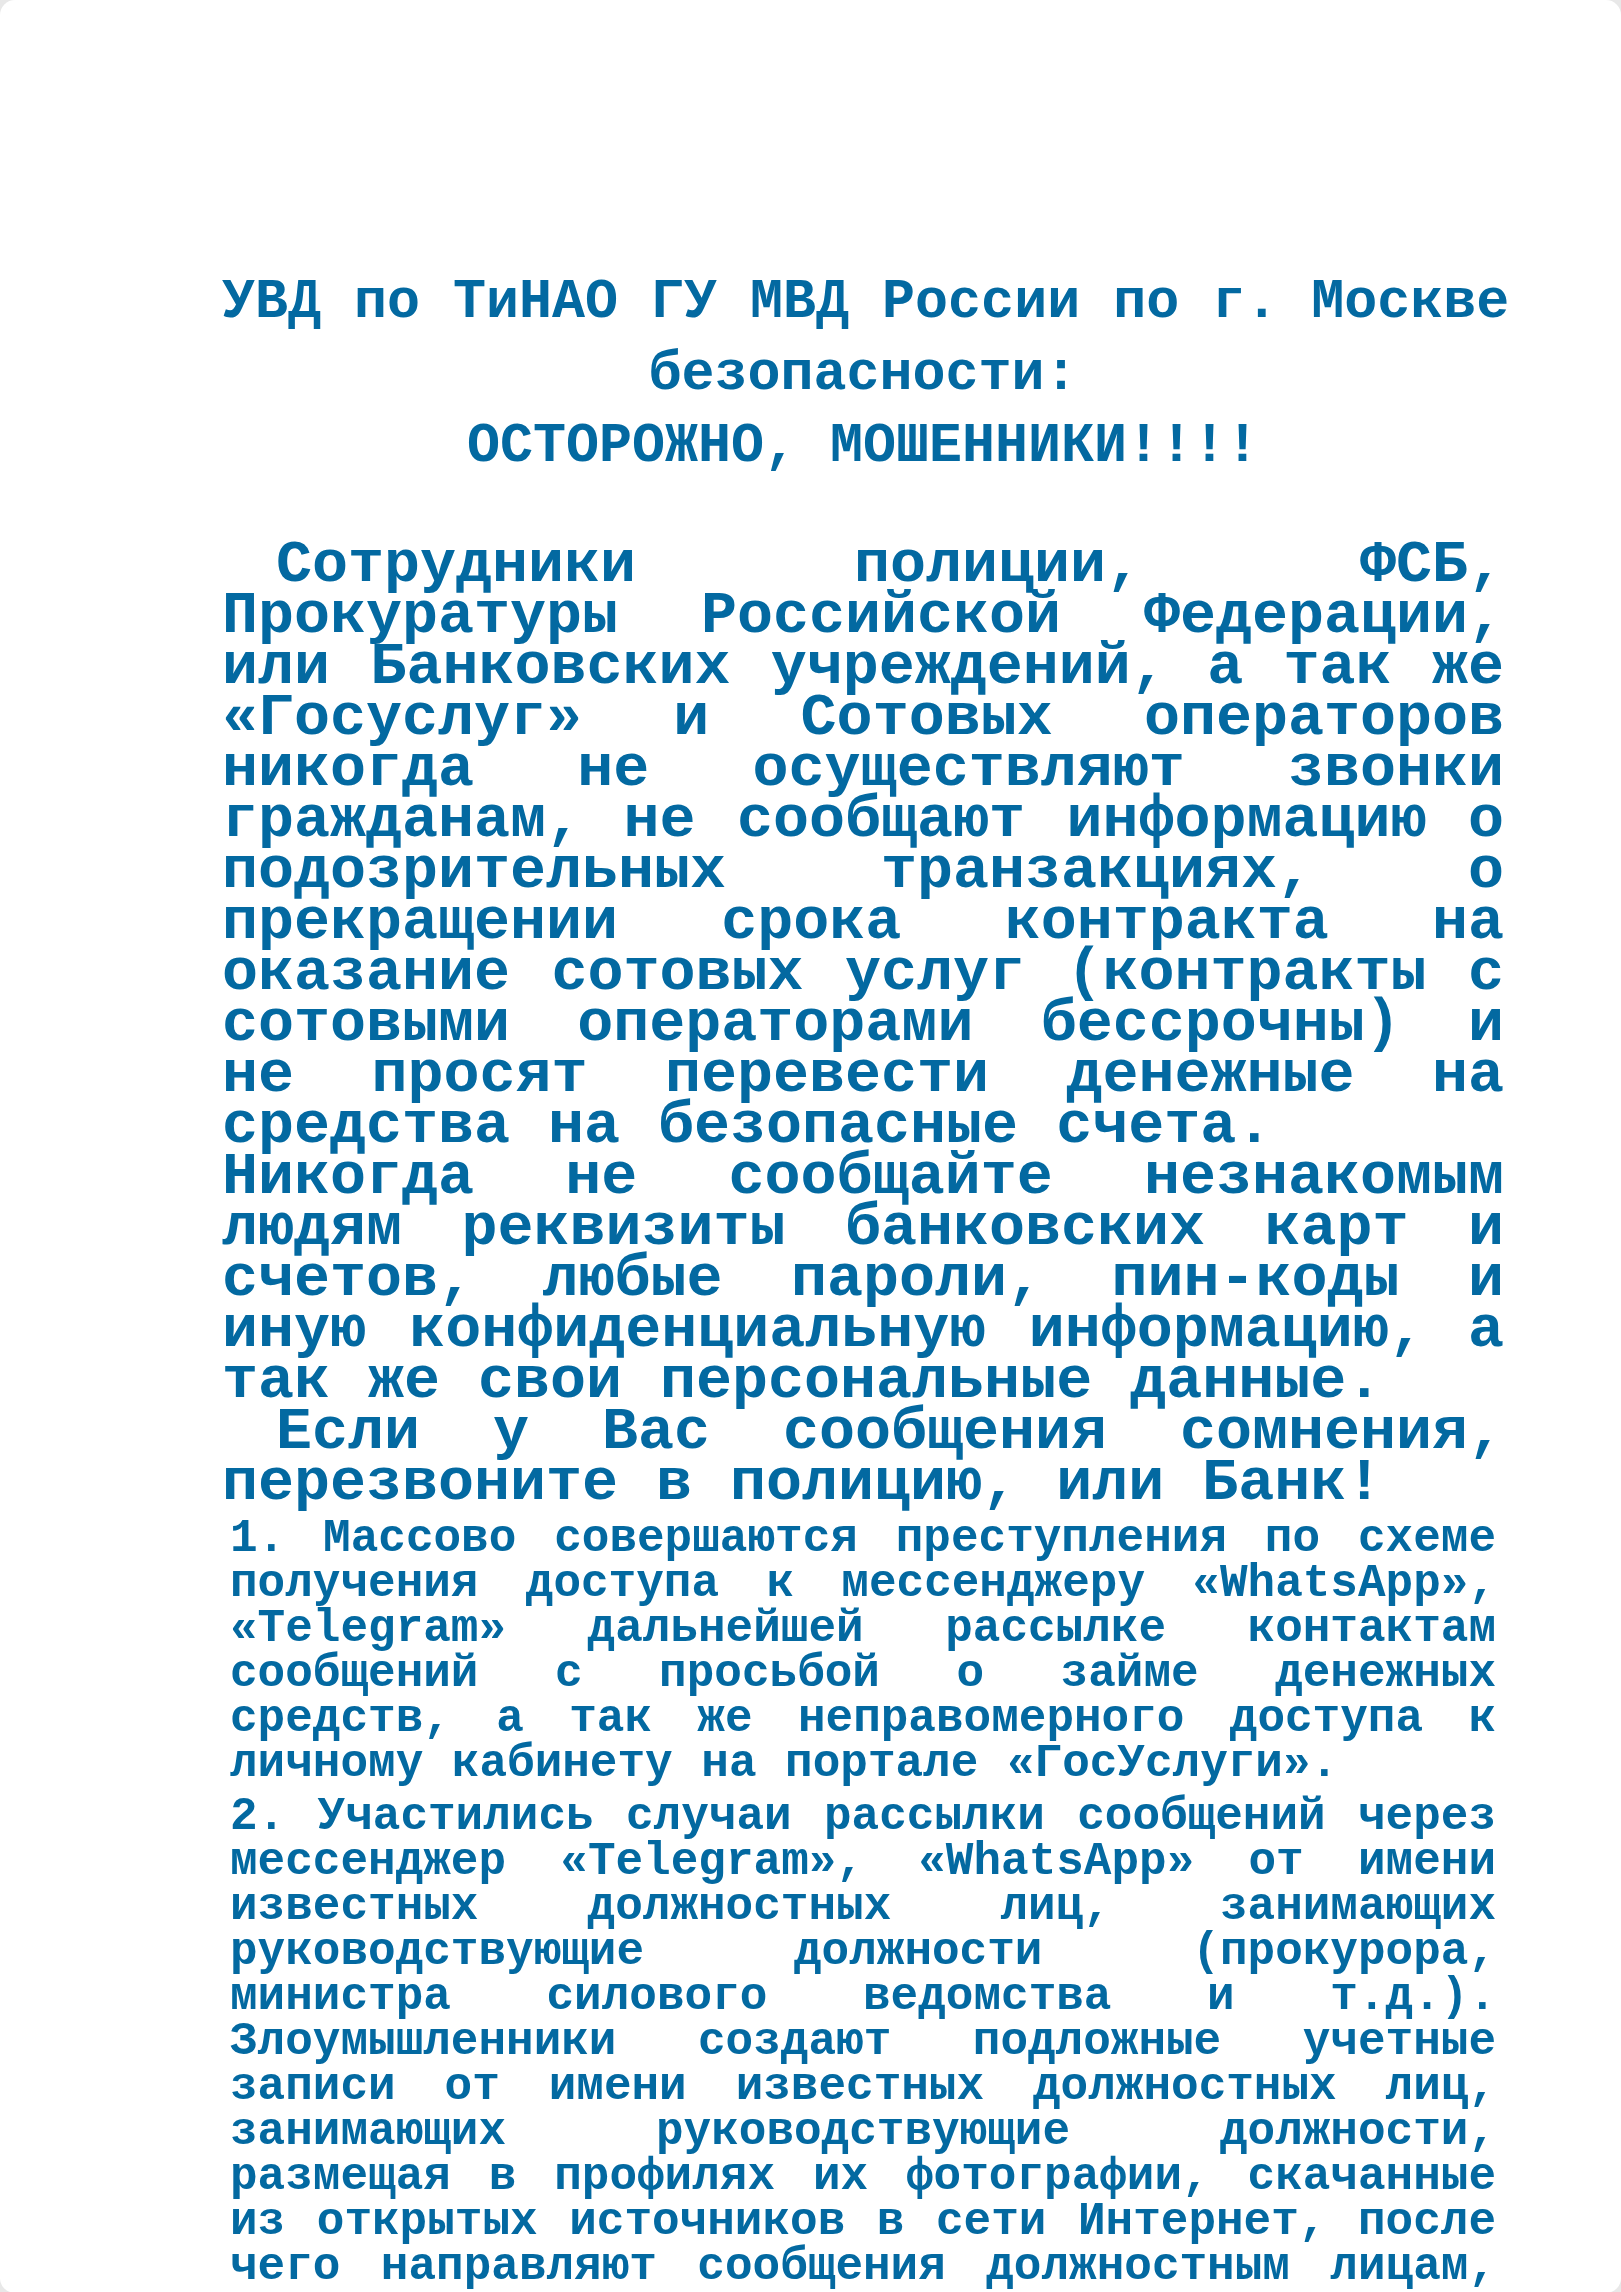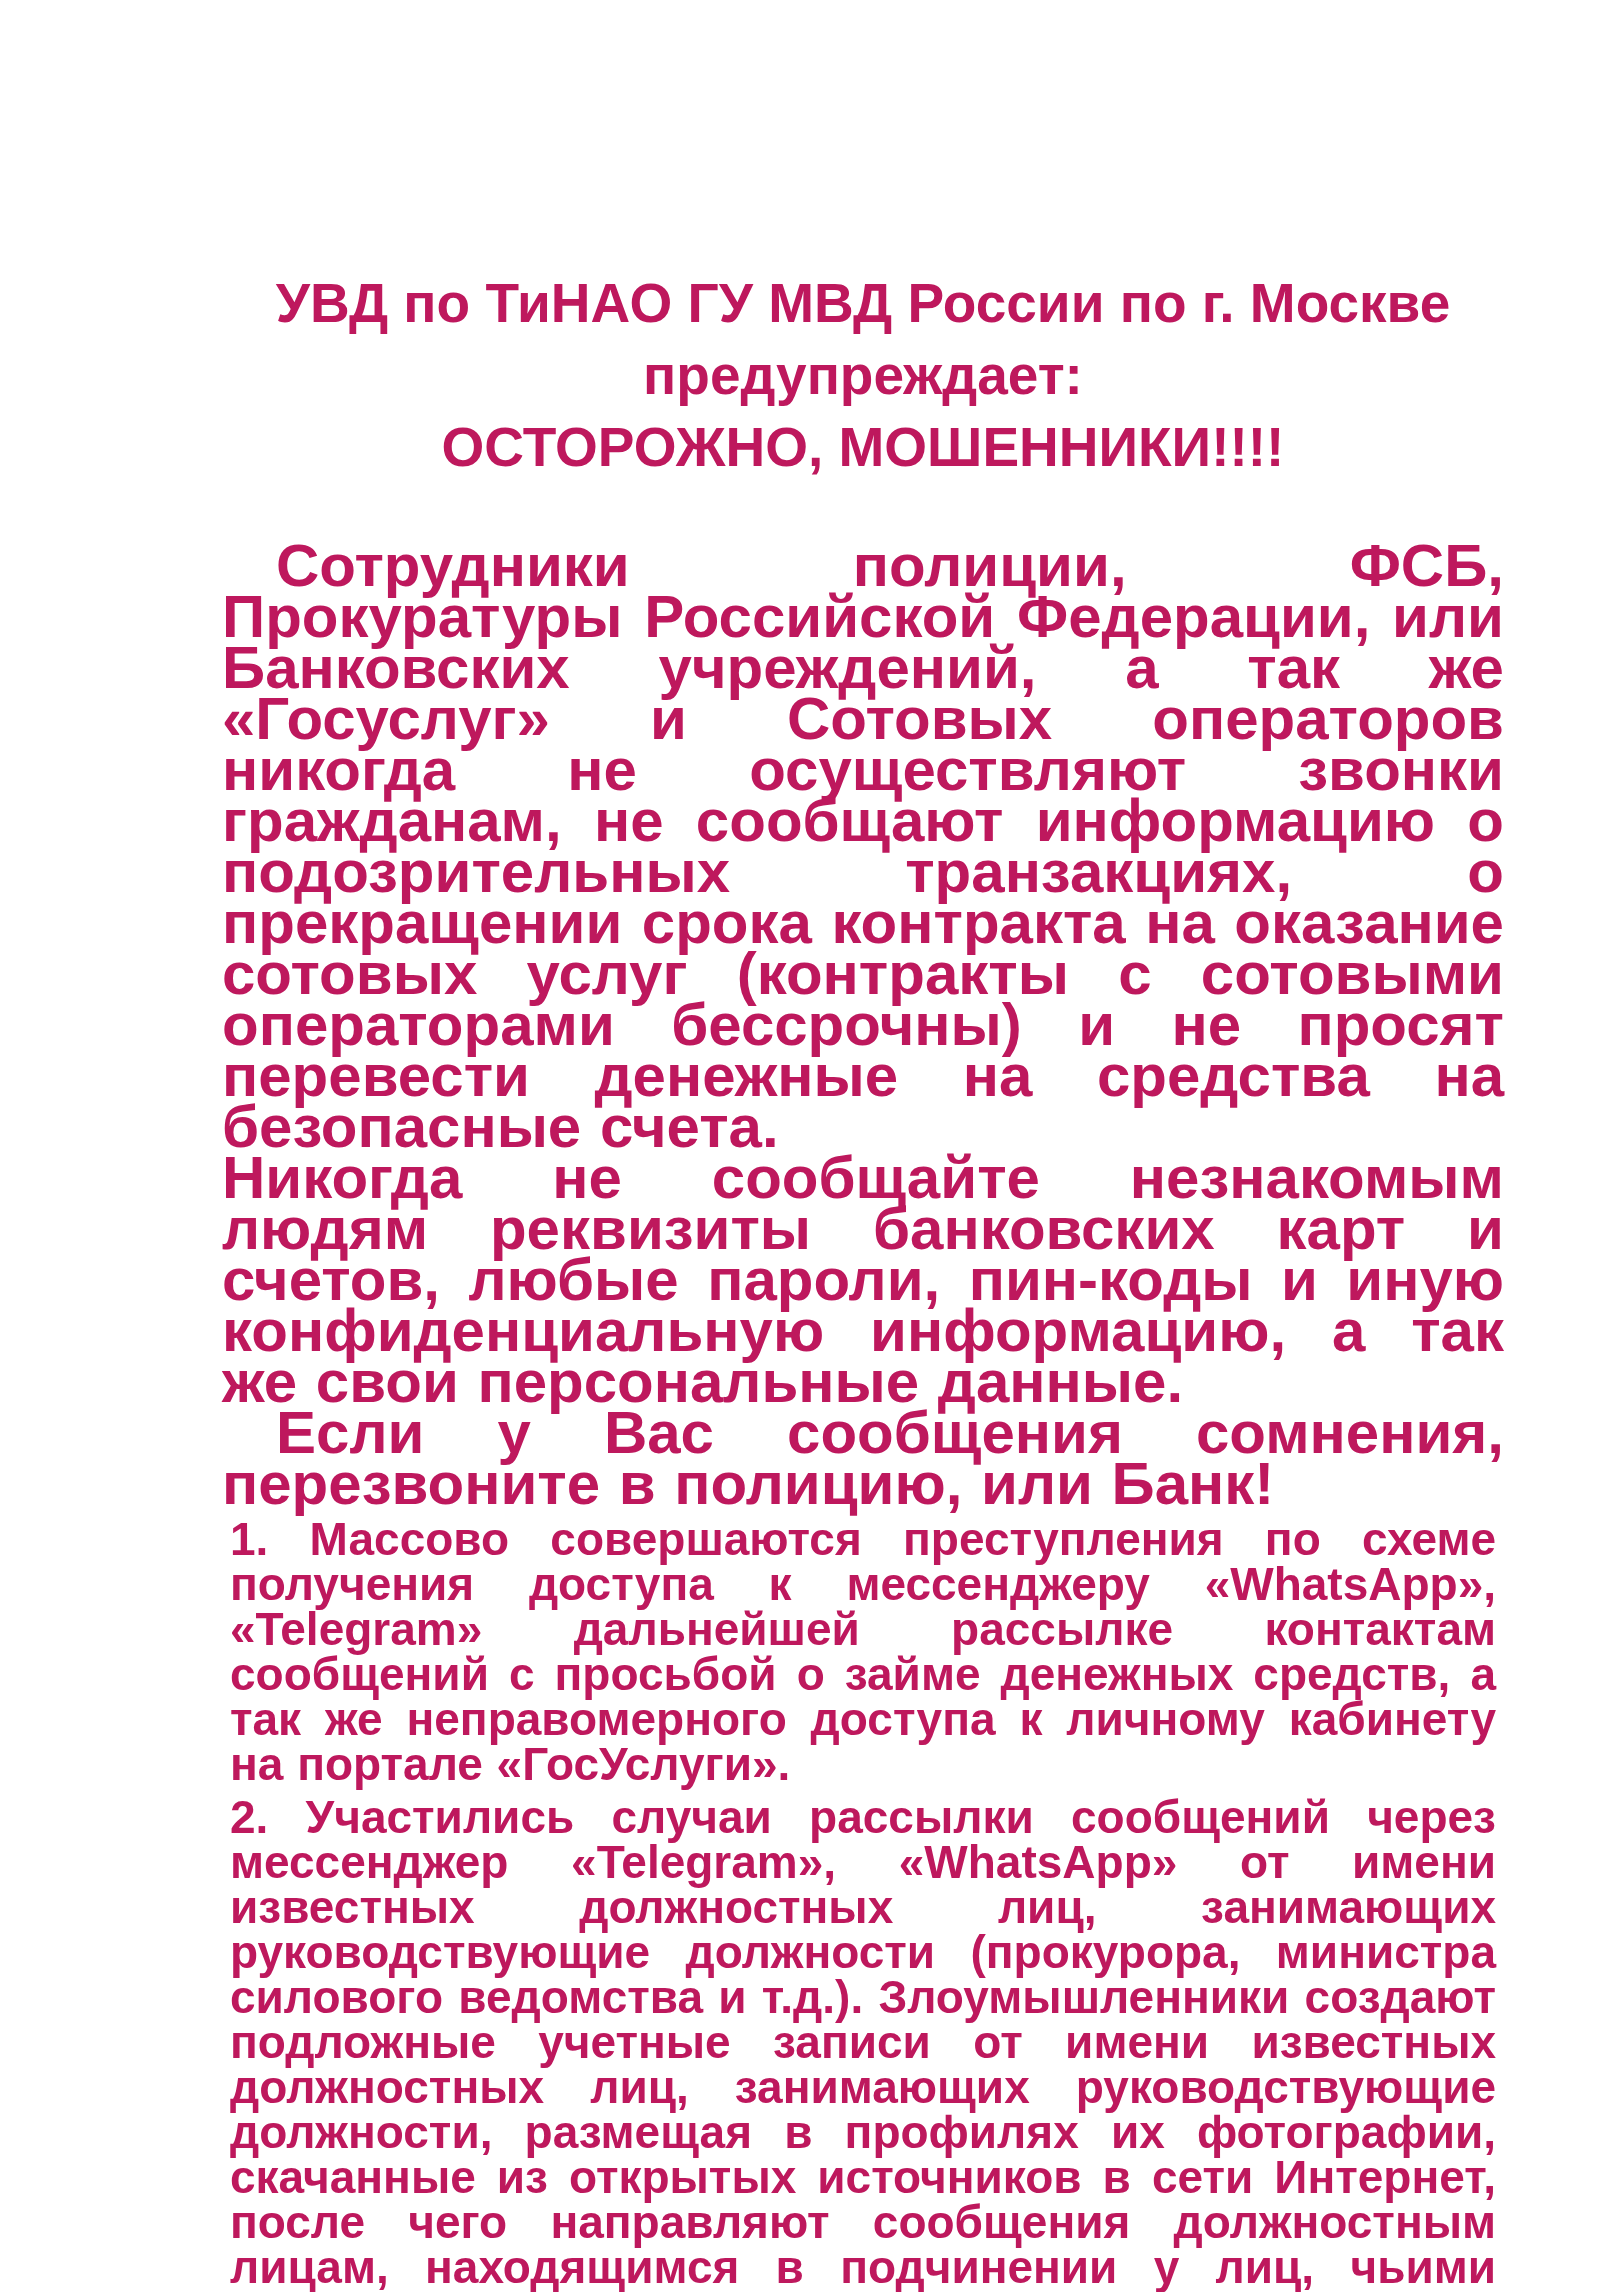--- a/index.html
+++ b/index.html
@@ -6,24 +6,25 @@
     margin: 0;
     padding: 0;
     background: #e8e8e8;
   }
   .page {
     position: relative;
     width: 1621px;
     height: 2293px;
     margin: 0 auto;
     background: #ffffff;
-    color: #be185d;
-    font-family: Liberation Sans, sans-serif;
+    color: #0369a1;
+    font-family: Liberation Mono, monospace;
     font-weight: bold;
     overflow: hidden;
+    border-radius: 15px;
   }
   .content {
     position: absolute;
     left: 222px;
     top: 267px;
     width: 1282px;
   }
   .doc-title {
     text-align: center;
     font-size: 55px;
@@ -53,21 +54,21 @@
   .indent-sm { text-indent: 21.6px; }
 </style>
 </head>
 <body>
 
 <div class="page">
   <div class="content">
 
     <div class="doc-title">
       <div class="title-line">УВД по ТиНАО ГУ МВД России по г. Москве</div>
-      <div class="title-line">предупреждает:</div>
+      <div class="title-line">безопасности:</div>
       <div class="title-line">ОСТОРОЖНО, МОШЕННИКИ!!!!</div>
     </div>
 
     <p class="body-para indent-lg">Сотрудники полиции, ФСБ, Прокуратуры Российской Федерации, или Банковских учреждений, а так же «Госуслуг» и Сотовых операторов никогда не осуществляют звонки гражданам, не сообщают информацию о подозрительных транзакциях, о прекращении срока контракта на оказание сотовых услуг (контракты с сотовыми операторами бессрочны) и не просят перевести денежные на средства на безопасные счета.</p>
 
 
     <p class="body-para">Никогда не сообщайте незнакомым людям реквизиты банковских карт и счетов, любые пароли, пин-коды и иную конфиденциальную информацию, а так же свои персональные данные.</p>
 
     <p class="body-para indent-lg">Если у Вас сообщения сомнения, перезвоните в полицию, или Банк!</p>
 

